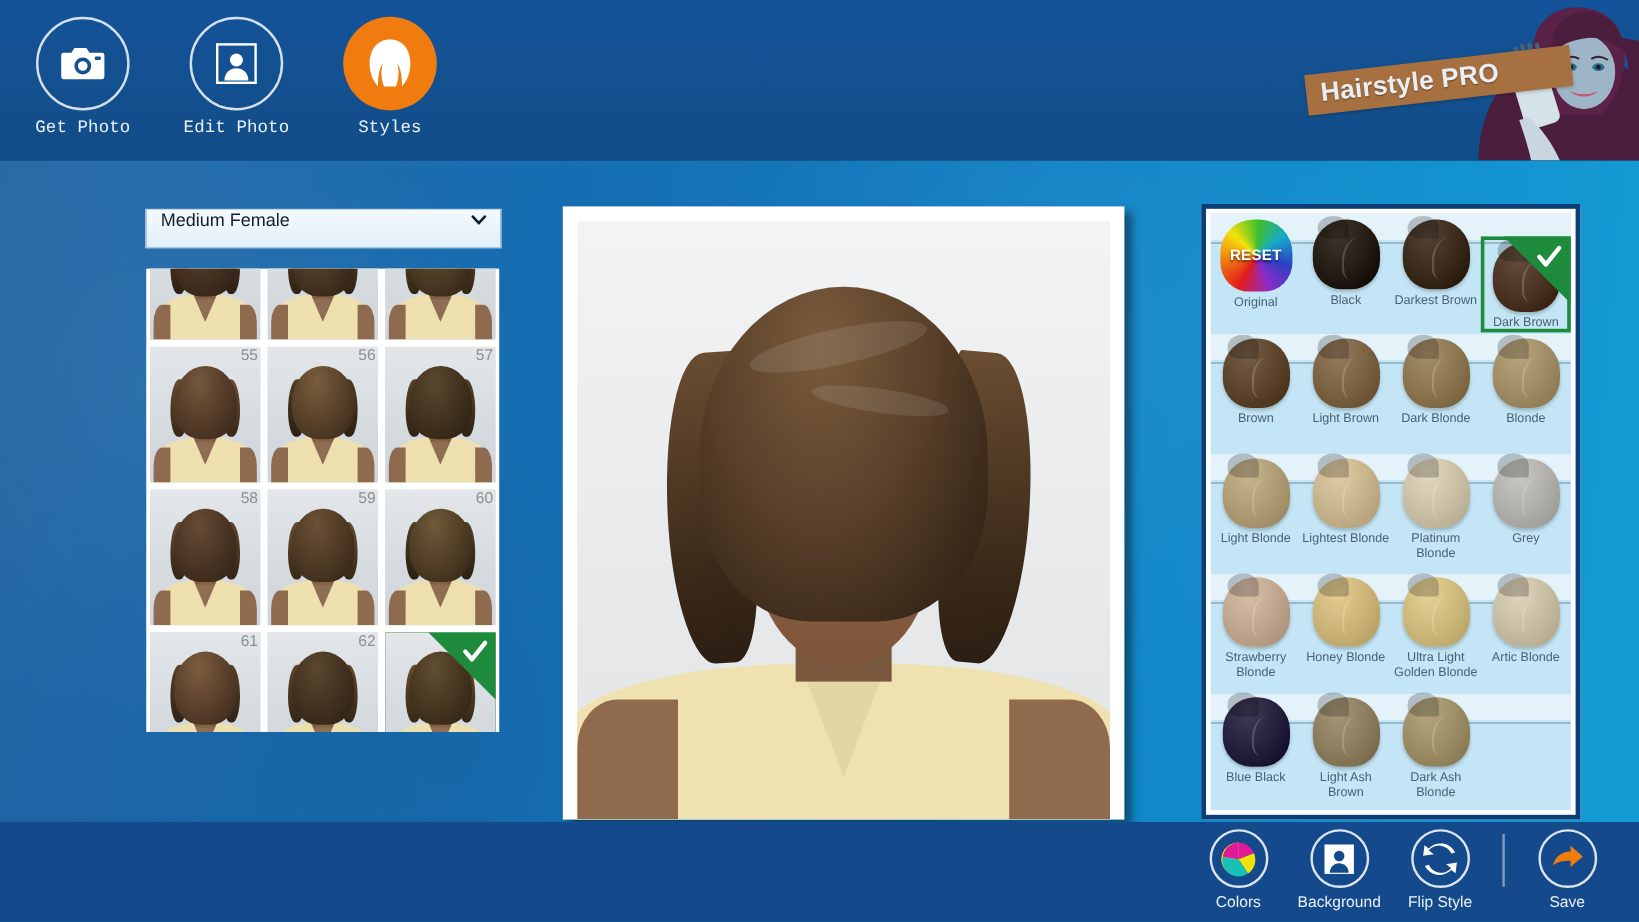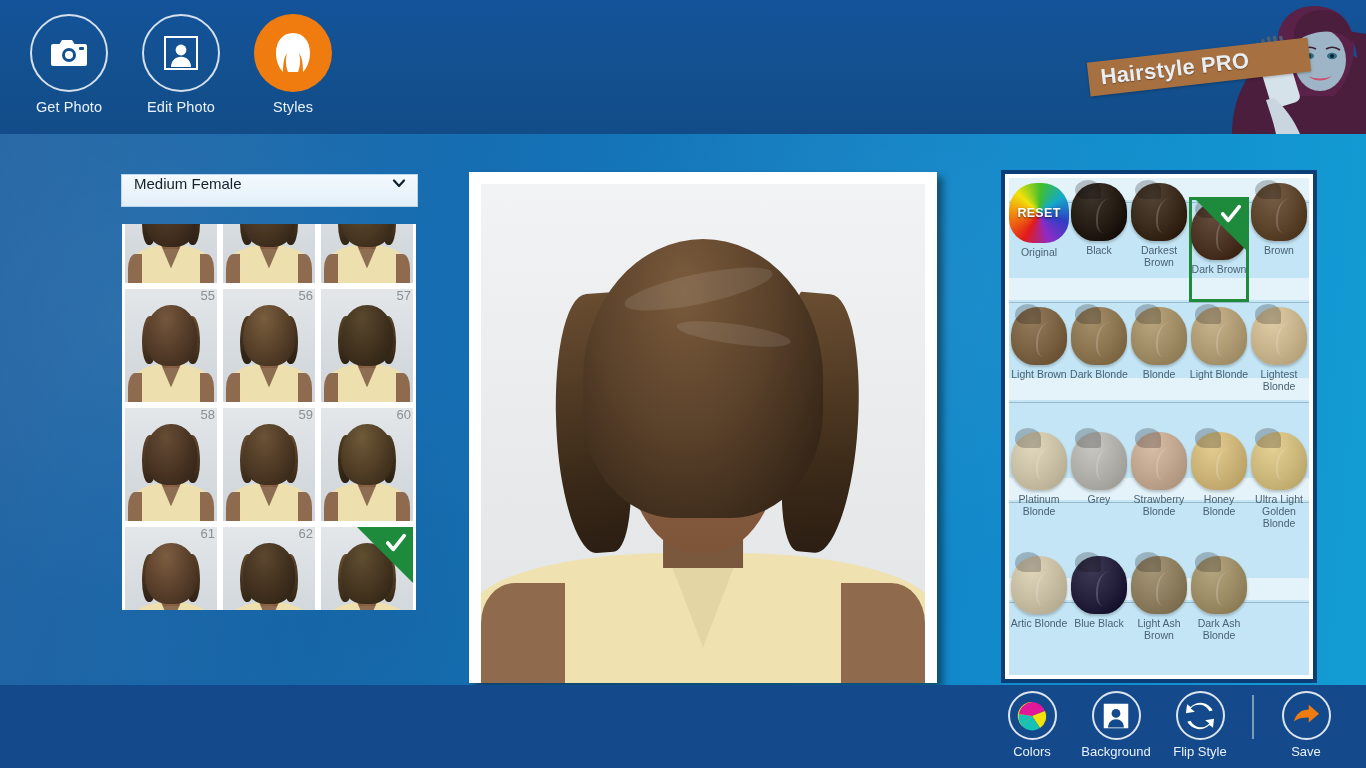--- a/index.html
+++ b/index.html
@@ -10,21 +10,21 @@
   }
   #app{ position:relative; width:1366px; height:768px; overflow:hidden; }
 
   
   #header{
     position:absolute; left:0; top:0; width:1366px; height:134px;
     background:linear-gradient(180deg,#14539A 0%,#13508F 55%,#124C88 100%);
     overflow:hidden;
   }
   #header .navrow{
-    position:absolute; left:18px; top:14px; display:flex; gap:10px;
+    position:absolute; left:18px; top:14px; display:flex; gap:26px;font-family:Liberation Mono, monospace;
   }
   .navbtn{
     width:102px; display:flex; flex-direction:column; align-items:center;
     cursor:pointer; user-select:none;
   }
   .navcircle{
     width:78px; height:78px; border-radius:50%;
     border:2px solid rgba(255,255,255,.82);
     display:flex; align-items:center; justify-content:center;
     background:transparent;
@@ -164,21 +164,21 @@
   #photo .strand{ position:absolute; background:rgba(255,255,255,.10); border-radius:50%; }
 
   
   #colorpanel{
     position:absolute; left:1001px; top:170px; width:316px; height:513px;
     background:#ffffff; border:4px solid #0B3E77; padding:4px;
   }
   #colorgrid{
     width:100%; height:100%;
     background:#C3E5F5;
-    display:grid; grid-template-columns:repeat(5,1fr); grid-auto-rows:1fr;
+    display:grid; grid-template-columns:repeat(4,1fr); grid-auto-rows:1fr;
     position:relative;
   }
   #colorgrid::before{
     content:""; position:absolute; inset:0; pointer-events:none; z-index:1;
     background:repeating-linear-gradient(180deg,
       rgba(255,255,255,.55) 0px, rgba(255,255,255,.55) 22px,
       rgba(0,0,0,0) 22px, rgba(0,0,0,0) 24px,
       rgba(120,150,165,.55) 24px, rgba(120,150,165,.55) 25px,
       rgba(0,0,0,0) 25px, rgba(0,0,0,0) 100px);
   }

